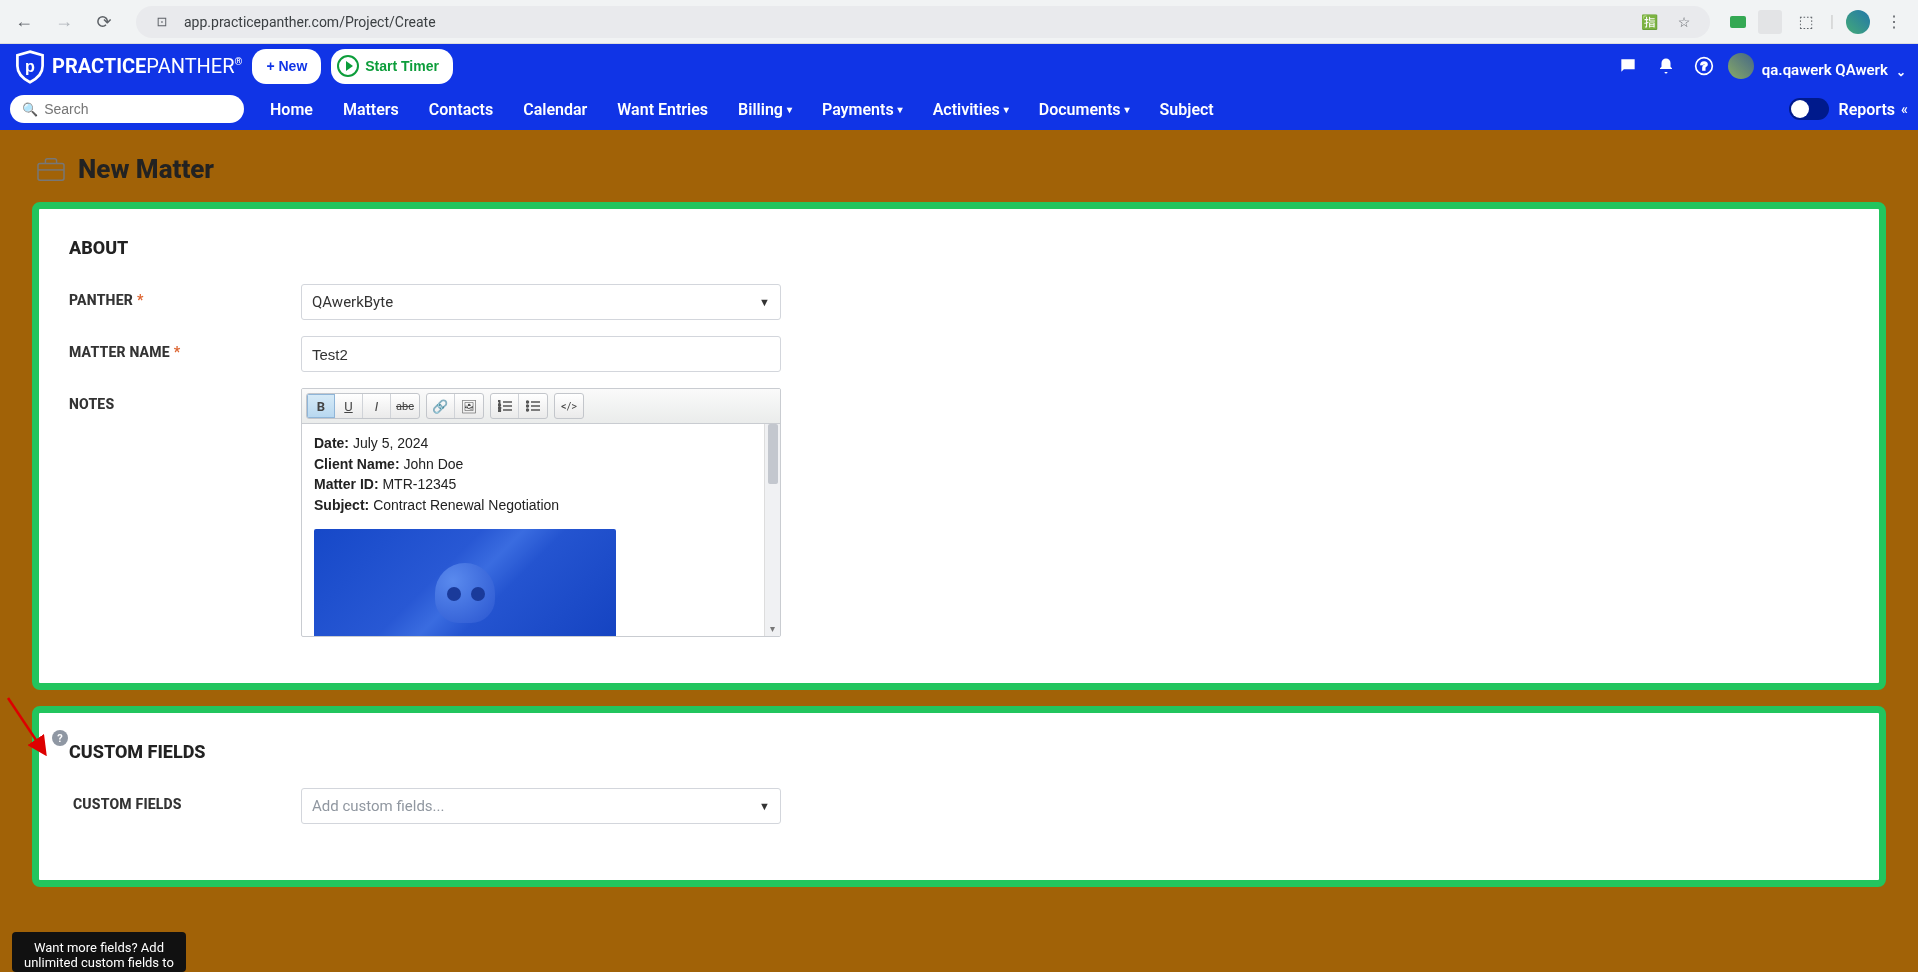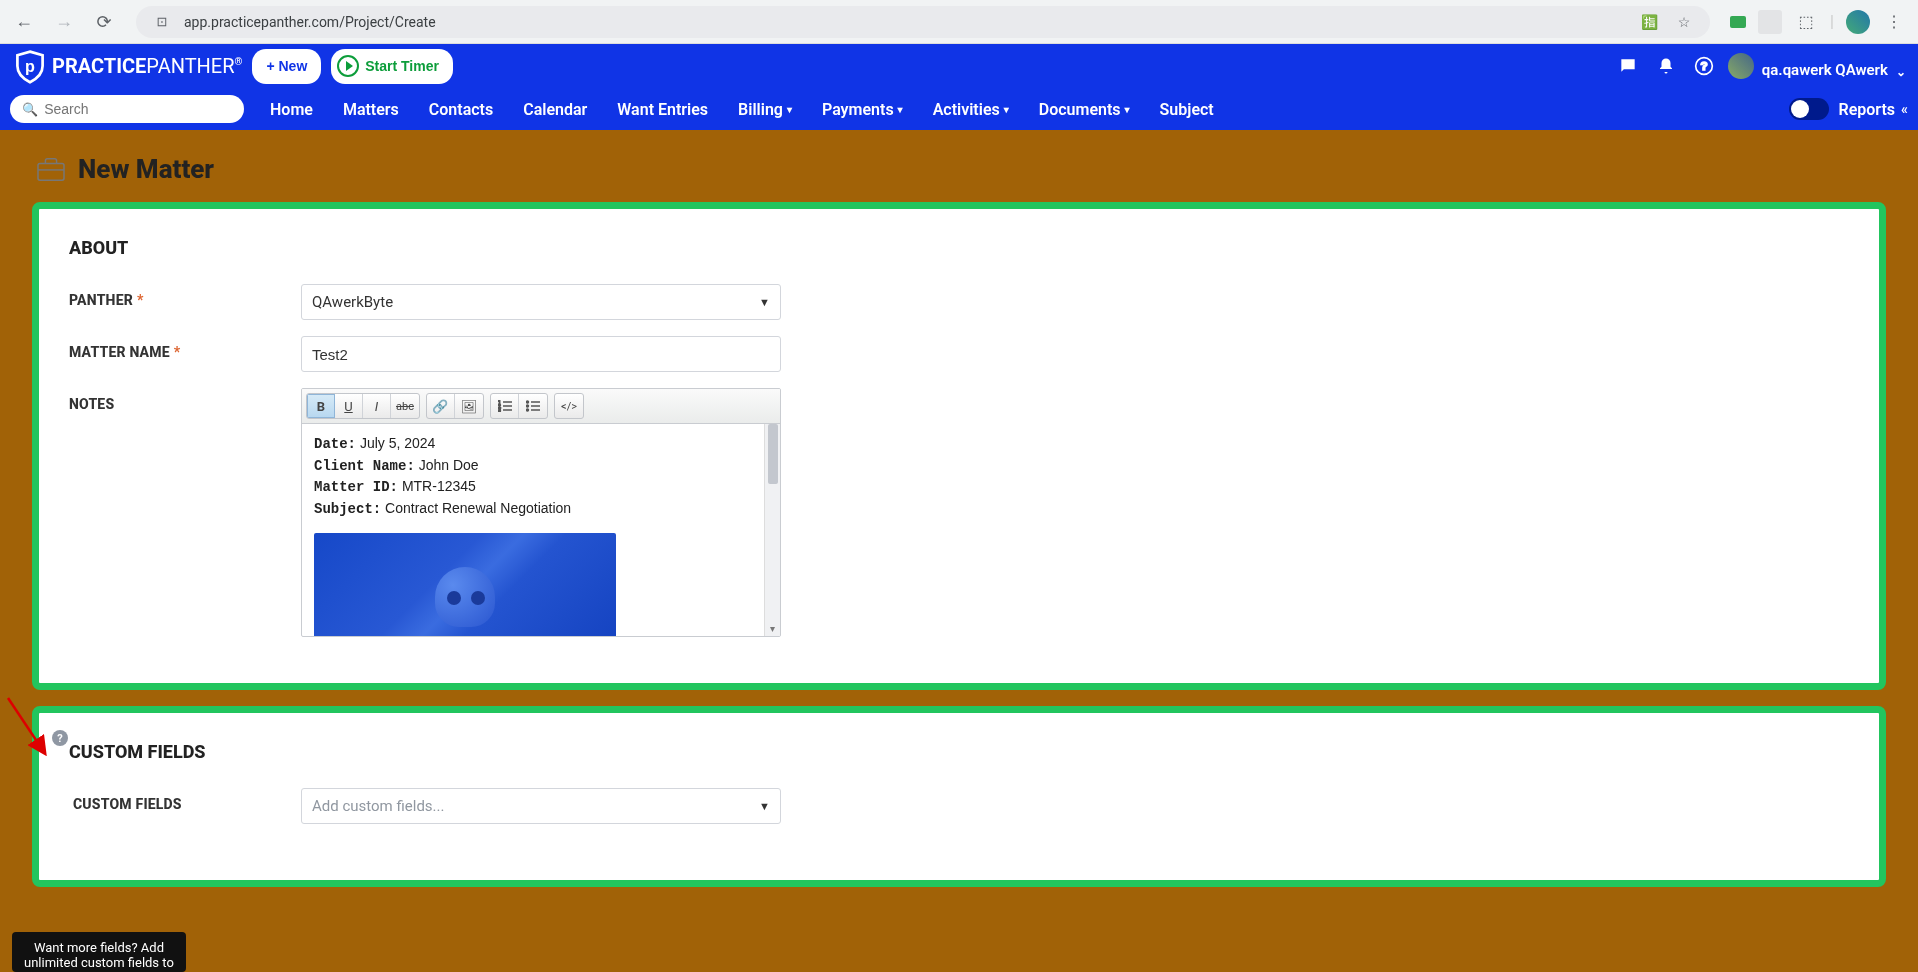--- a/index.html
+++ b/index.html
@@ -68,21 +68,21 @@
 .editor-wrap { border: 1px solid #c9ccd1; border-radius: 2px; overflow: hidden; }
 .editor-toolbar { background: linear-gradient(#fafafa,#eaeceb); border-bottom: 1px solid #c9ccd1; padding: 4px 4px; display: flex; gap: 6px; }
 .tb-group { display: flex; border: 1px solid #c3c6cb; border-radius: 3px; overflow: hidden; background: linear-gradient(#fff,#eaeaea); }
 .tb-btn { width: 28px; height: 24px; display: flex; align-items: center; justify-content: center; cursor: pointer; border-right: 1px solid #d0d3d8; font-size: 13px; color: #444; }
 .tb-btn:last-child { border-right: none; }
 .tb-btn.active { background: linear-gradient(#d6eaf7,#b8d8f0); border: 1px solid #8fb5d8; }
 
 .editor-body-wrap { position: relative; height: 212px; display: flex; }
 .editor-body { flex: 1; padding: 10px 12px 8px 12px; font-size: 14px; color: #222; overflow-y: auto; line-height: 1.4; font-family: Arial, sans-serif; }
 .editor-body p { margin-bottom: 1px; }
-.editor-body b { font-weight: 700; font-family: Liberation Mono, monospace; }
+.editor-body b { font-weight: 700; }
 .note-img { width: 302px; height: 120px; margin-top: 14px; background: linear-gradient(135deg,#1648c8,#2858d4 40%,#3a6ce0 50%,#2454d0 60%,#1442c0); border-radius: 2px; position: relative; overflow: hidden; }
 .note-img::before { content:''; position:absolute; left:40%; top:28%; width:60px; height:60px; background: radial-gradient(circle at 30% 30%, #5a8aee, #2a56d0); border-radius: 50% 50% 40% 40%; }
 .note-img::after { content:''; position:absolute; left:44%; top:48%; width:14px; height:14px; background:#1a3a9a; border-radius:50%; box-shadow: 24px 0 0 #1a3a9a; }
 
 .editor-scroll { width: 16px; background: #f0f1f3; border-left: 1px solid #ddd; position: relative; }
 .editor-scroll-thumb { position: absolute; top: 0; right: 2px; width: 10px; height: 60px; background: #c3c7ce; border-radius: 2px; }
 .editor-scroll-arrow { position: absolute; bottom: 0; left: 0; right: 0; height: 16px; display: flex; align-items: center; justify-content: center; color: #777; font-size: 10px; }
 
 
 .arrow-annot { position: fixed; left: 2px; top: 696px; width: 48px; height: 62px; pointer-events: none; }

